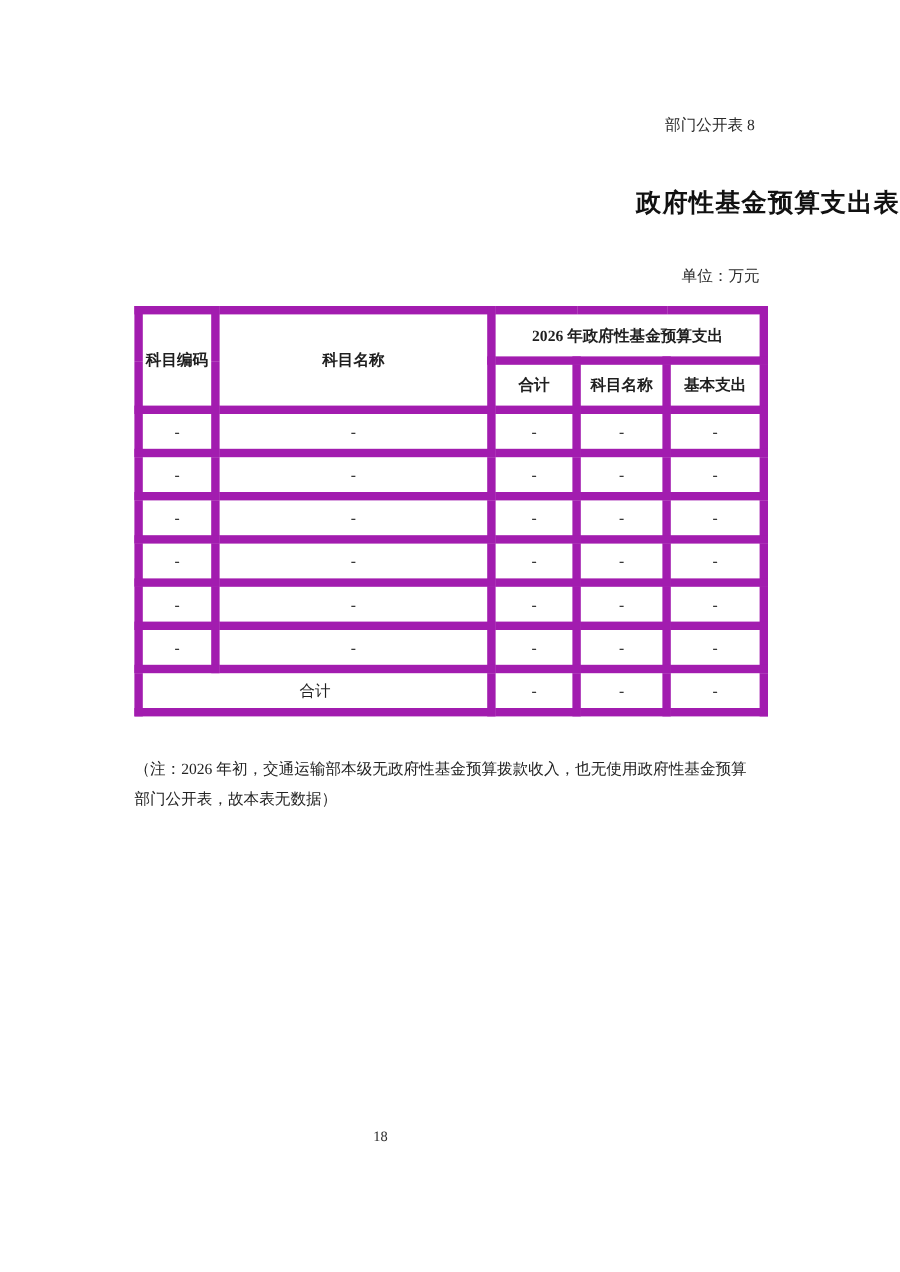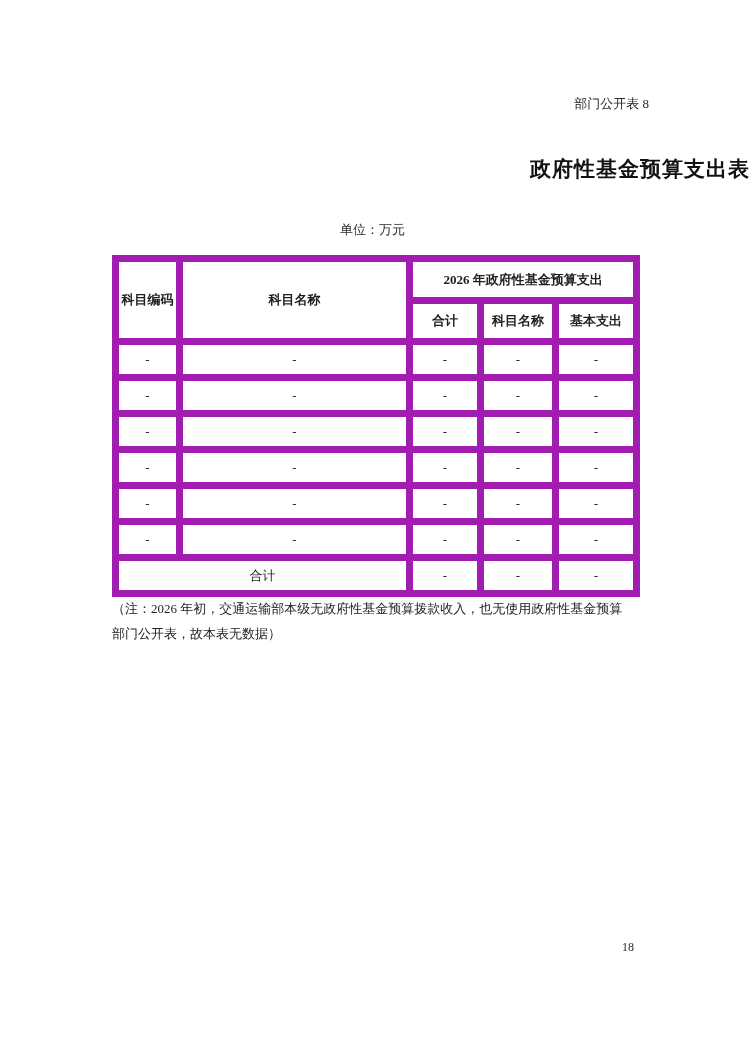--- a/index.html
+++ b/index.html
@@ -9,21 +9,21 @@
     width: 750px;
     height: 1060px;
     margin: 0 auto;
     background: #ffffff;
     font-family: "Liberation Serif", "DejaVu Serif", serif;
     color: #1f1f1f;
     overflow: hidden;
   }
   .doc-header-label {
     position: absolute;
-    left: 128px;
+    left: 108px;
     top: 95px;
     width: 521px;
     text-align: right;
     font-size: 13px;
     color: #2a2a2a;
   }
   .doc-title {
     position: absolute;
     left: 0;
     top: 155px;
@@ -32,21 +32,21 @@
     font-size: 21px;
     font-weight: bold;
     letter-spacing: 1px;
     color: #111;
   }
   .unit-label {
     position: absolute;
     left: 112px;
     top: 221px;
     width: 521px;
-    text-align: center;
+    text-align: right;
     font-size: 13px;
     color: #2a2a2a;
   }
   table.budget-table {
     position: absolute;
     left: 112px;
     top: 255px;
     width: 521px;
     border-collapse: collapse;
     table-layout: fixed;
@@ -65,33 +65,33 @@
   tr.data-row     { height: 36px; }
   tr.total-row    { height: 36px; }
   td.th {
     font-weight: bold;
     font-size: 13px;
     color: #151515;
   }
   .note-block {
     position: absolute;
     left: 112px;
-    top: 596px;
+    top: 628px;
     width: 526px;
     font-size: 13px;
     line-height: 25px;
     color: #222;
     text-align: left;
   }
   .page-number {
     position: absolute;
     left: 0;
     top: 940px;
     width: 634px;
-    text-align: right;
+    text-align: center;
     font-size: 12px;
     color: #2a2a2a;
   }
 </style>
 </head>
 <body>
 
 <div class="page">
 
   <div class="doc-header-label">部门公开表 8</div>

